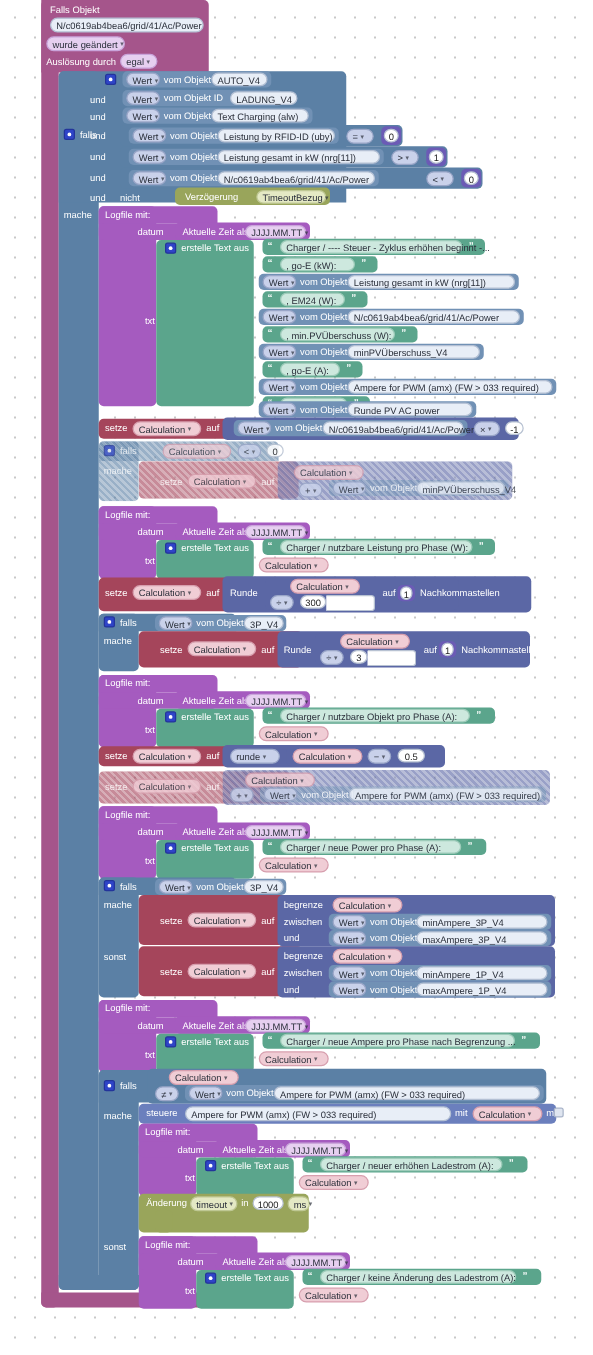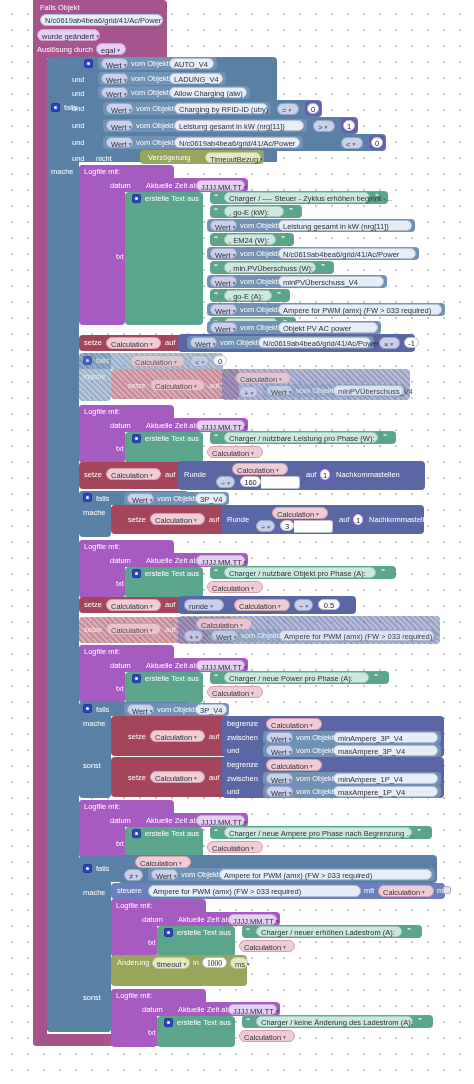--- a/index.html
+++ b/index.html
@@ -110,34 +110,34 @@
 <div class="gear" style="left:84px;top:59px;"></div>
 <div class="abs blk b-obj" style="left:98px;top:57px;width:119px;height:13px;"></div>
 <div class="fld ind" style="left:101px;top:58px;width:27px;height:11px;">Wert<span class="caret">▾</span></div>
 <div class="lbl" style="left:131px;top:59px;">vom Objekt ID</div>
 <div class="fld lt" style="left:169px;top:58px;width:45px;height:11px;">AUTO_V4</div>
 
 <div class="lbl" style="left:72px;top:75px;">und</div>
 <div class="abs blk b-obj" style="left:98px;top:72px;width:128px;height:13px;"></div>
 <div class="fld ind" style="left:101px;top:73px;width:27px;height:11px;">Wert<span class="caret">▾</span></div>
 <div class="lbl" style="left:131px;top:74px;">vom Objekt ID</div>
-<div class="fld lt" style="left:169px;top:73px;width:54px;height:11px;">LADUNG_V4</div>
+<div class="fld lt" style="left:184px;top:73px;width:54px;height:11px;">LADUNG_V4</div>
 
 <div class="lbl" style="left:72px;top:89px;">und</div>
 <div class="abs blk b-obj" style="left:98px;top:86px;width:152px;height:13px;"></div>
 <div class="fld ind" style="left:101px;top:87px;width:27px;height:11px;">Wert<span class="caret">▾</span></div>
 <div class="lbl" style="left:131px;top:88px;">vom Objekt ID</div>
-<div class="fld lt" style="left:169px;top:87px;width:78px;height:11px;">Allow Charging (alw)</div>
+<div class="fld lt" style="left:169px;top:87px;width:78px;height:11px;">Text Charging (alw)</div>
 
 <div class="lbl" style="left:72px;top:104px;">und</div>
 <div class="abs blk b-logic" style="left:96px;top:100px;width:226px;height:17px;"></div>
 <div class="abs blk b-obj" style="left:103px;top:102px;width:168px;height:13px;"></div>
 <div class="fld ind" style="left:106px;top:103px;width:27px;height:11px;">Wert<span class="caret">▾</span></div>
 <div class="lbl" style="left:136px;top:104px;">vom Objekt ID</div>
-<div class="fld lt" style="left:174px;top:103px;width:94px;height:11px;">Charging by RFID-ID (uby)</div>
+<div class="fld lt" style="left:174px;top:103px;width:94px;height:11px;">Leistung by RFID-ID (uby)</div>
 <div class="op" style="left:277px;top:103px;width:22px;height:12px;">=<span class="caret">▾</span></div>
 <div class="abs blk" style="left:305px;top:101px;width:16px;height:15px;background:#6b5bb5;"></div>
 <div class="fld num" style="left:307px;top:103px;width:12px;height:11px;text-align:center;padding:1px 0 0 0;">0</div>
 
 <div class="lbl" style="left:72px;top:121px;">und</div>
 <div class="abs blk b-logic" style="left:96px;top:117px;width:262px;height:17px;"></div>
 <div class="abs blk b-obj" style="left:103px;top:119px;width:204px;height:13px;"></div>
 <div class="fld ind" style="left:106px;top:120px;width:27px;height:11px;">Wert<span class="caret">▾</span></div>
 <div class="lbl" style="left:136px;top:121px;">vom Objekt ID</div>
 <div class="fld lt" style="left:174px;top:120px;width:130px;height:11px;">Leistung gesamt in kW (nrg[11])</div>
@@ -222,21 +222,21 @@
 <div class="fld lt" style="left:278px;top:304px;width:164px;height:11px;">Ampere for PWM (amx) (FW &gt; 033 required)</div>
 
 <div class="abs blk b-text" style="left:210px;top:317px;width:86px;height:13px;"></div>
 <div class="q" style="left:214px;top:318px;">“</div>
 <div class="fld green" style="left:224px;top:318px;width:54px;height:11px;">, Fronius (W):</div>
 <div class="q" style="left:283px;top:318px;">”</div>
 
 <div class="abs blk b-obj" style="left:207px;top:321px;width:174px;height:13px;"></div>
 <div class="fld ind" style="left:210px;top:322px;width:27px;height:11px;">Wert<span class="caret">▾</span></div>
 <div class="lbl" style="left:240px;top:323px;">vom Objekt ID</div>
-<div class="fld lt" style="left:278px;top:322px;width:100px;height:11px;">Objekt PV AC power</div>
+<div class="fld lt" style="left:278px;top:322px;width:100px;height:11px;">Runde PV AC power</div>
 
 <div class="abs blk b-var" style="left:79px;top:335px;width:234px;height:16px;"></div>
 <div class="lbl" style="left:84px;top:338px;">setze</div>
 <div class="fld red" style="left:106px;top:337px;width:55px;height:12px;">Calculation<span class="caret">▾</span></div>
 <div class="lbl" style="left:165px;top:338px;">auf</div>
 <div class="abs blk" style="left:178px;top:334px;width:237px;height:18px;background:#5b67a5;"></div>
 <div class="abs blk b-obj" style="left:187px;top:336px;width:187px;height:13px;"></div>
 <div class="fld ind" style="left:190px;top:337px;width:27px;height:11px;">Wert<span class="caret">▾</span></div>
 <div class="lbl" style="left:220px;top:338px;">vom Objekt ID</div>
 <div class="fld lt" style="left:258px;top:337px;width:113px;height:11px;">N/c0619ab4bea6/grid/41/Ac/Power</div>
@@ -284,21 +284,21 @@
 
 <div class="abs blk b-var" style="left:79px;top:462px;width:153px;height:27px;"></div>
 <div class="lbl" style="left:84px;top:470px;">setze</div>
 <div class="fld red" style="left:106px;top:468px;width:55px;height:12px;">Calculation<span class="caret">▾</span></div>
 <div class="lbl" style="left:165px;top:470px;">auf</div>
 <div class="abs blk b-math" style="left:178px;top:461px;width:247px;height:29px;"></div>
 <div class="lbl" style="left:184px;top:470px;">Runde</div>
 <div class="abs blk b-math" style="left:212px;top:463px;width:155px;height:25px;"></div>
 <div class="fld red" style="left:232px;top:463px;width:56px;height:12px;">Calculation<span class="caret">▾</span></div>
 <div class="op" style="left:216px;top:476px;width:19px;height:12px;">÷<span class="caret">▾</span></div>
-<div class="fld num" style="left:240px;top:476px;width:21px;height:11px;text-align:center;padding:1px 0 0 0;">160</div>
+<div class="fld num" style="left:240px;top:476px;width:21px;height:11px;text-align:center;padding:1px 0 0 0;">300</div>
 <div class="abs" style="left:261px;top:476px;width:38px;height:11px;background:#fff;border:1px solid #b8c2d2;border-left:none;border-radius:0 3px 3px 0;"></div>
 <div class="lbl" style="left:306px;top:470px;">auf</div>
 <div class="abs blk" style="left:318px;top:468px;width:14px;height:13px;background:#6b5bb5;"></div>
 <div class="fld num" style="left:320px;top:469px;width:10px;height:11px;text-align:center;padding:1px 0 0 0;">1</div>
 <div class="lbl" style="left:336px;top:470px;">Nachkommastellen</div>
 
 <div class="abs blk b-logic" style="left:79px;top:491px;width:32px;height:46px;"></div>
 <div class="abs blk b-logic" style="left:79px;top:491px;width:110px;height:14px;border-radius:4px 4px 0 0;"></div>
 <div class="gear" style="left:83px;top:493px;"></div>
 <div class="lbl" style="left:96px;top:494px;">falls</div>
@@ -484,21 +484,21 @@
 <div class="abs blk b-text" style="left:242px;top:925px;width:180px;height:13px;"></div>
 <div class="q" style="left:246px;top:926px;">“</div>
 <div class="fld green" style="left:256px;top:926px;width:146px;height:11px;">Charger / neuer erhöhen Ladestrom (A):</div>
 <div class="q" style="left:407px;top:926px;">”</div>
 <div class="fld red" style="left:239px;top:940px;width:56px;height:12px;">Calculation<span class="caret">▾</span></div>
 
 <div class="abs blk b-time" style="left:111px;top:955px;width:136px;height:31px;border-radius:4px 4px 4px 4px;"></div>
 <div class="lbl" style="left:117px;top:958px;">Änderung</div>
 <div class="fld ol" style="left:152px;top:957px;width:38px;height:12px;">timeout<span class="caret">▾</span></div>
 <div class="lbl" style="left:193px;top:958px;">in</div>
-<div class="fld num" style="left:202px;top:957px;width:25px;height:11px;text-align:center;padding:1px 0 0 0;font-family:Liberation Serif, serif;">1000</div>
+<div class="fld num" style="left:202px;top:957px;width:25px;height:11px;text-align:center;padding:1px 0 0 0;">1000</div>
 <div class="fld ol" style="left:230px;top:957px;width:18px;height:12px;">ms<span class="caret">▾</span></div>
 <div class="abs blk b-time" style="left:124px;top:968px;width:14px;height:18px;"></div>
 
 <div class="lbl" style="left:83px;top:993px;">sonst</div>
 <div class="abs blk b-log" style="left:111px;top:989px;width:46px;height:58px;"></div>
 <div class="abs blk b-log" style="left:111px;top:989px;width:95px;height:14px;border-radius:4px 4px 0 0;"></div>
 <div class="lbl" style="left:116px;top:991px;">Logfile  mit:</div>
 <div class="abs blk b-log" style="left:111px;top:1003px;width:95px;height:13px;"></div>
 <div class="lbl" style="left:142px;top:1005px;">datum</div>
 <div class="abs blk b-log" style="left:172px;top:1002px;width:108px;height:14px;"></div>

